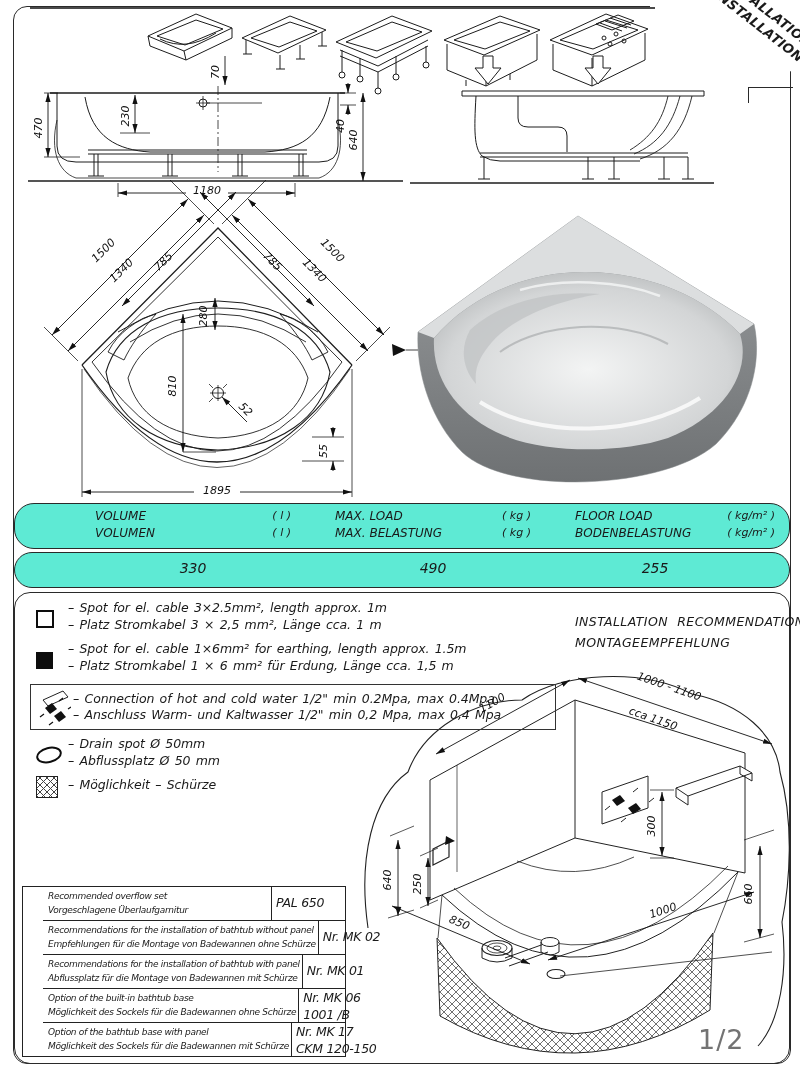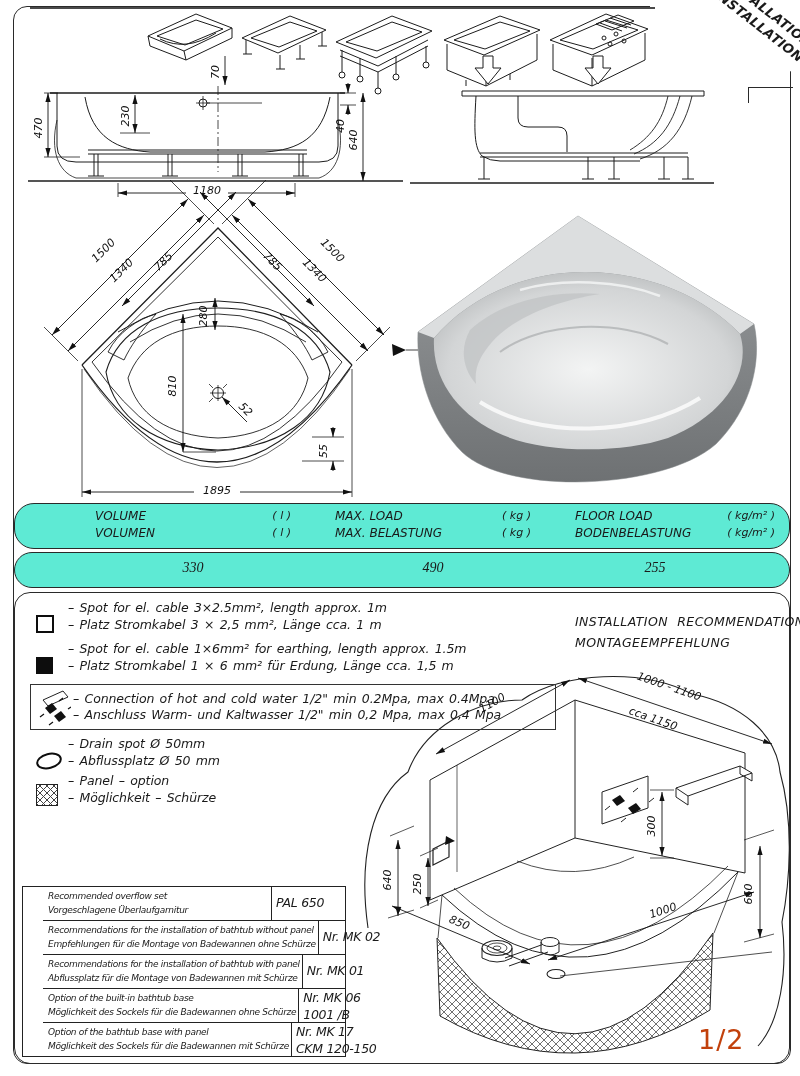--- a/index.html
+++ b/index.html
@@ -10,30 +10,30 @@
         border:1.6px solid #2a2a2a;border-radius:14px;}
   .border-gap{position:absolute;left:650px;top:3px;width:126px;height:12px;background:#fff;}
   .corner-mark{position:absolute;left:748px;top:87px;width:44px;height:15px;
         border-top:1.4px solid #2a2a2a;border-left:1.4px solid #2a2a2a;}
   .corner-banner{position:absolute;top:-16px;right:-34px;transform:rotate(38deg);
         background:#fff;padding:8px 12px;font-style:italic;font-weight:bold;font-size:13px;
         line-height:17px;letter-spacing:.4px;text-align:left;}
   
   .spec-box{position:absolute;left:14px;width:774px;border:1.5px solid #2a2a2a;border-radius:20px;background:#5eead4;}
   .spec-head{top:503px;height:44px;}
-  .spec-vals{top:552px;height:34px;font-family:Liberation Serif, serif;}
+  .spec-vals{top:552px;height:34px;}
   .spec-col{position:absolute;top:5px;display:flex;flex-direction:column;gap:3px;}
   .spec-line{display:flex;justify-content:space-between;font-style:italic;font-size:12px;white-space:nowrap;}
   .spec-unit{font-size:11px;}
   .spec-value{position:absolute;top:7px;width:60px;text-align:center;font-style:italic;font-size:14px;}
   
   .bottom-box{position:absolute;left:14px;top:592px;width:774px;height:470px;
         border:1.5px solid #2a2a2a;border-radius:16px;background:transparent;}
   .legend{position:absolute;left:30px;top:600px;width:454px;}
-  .lg-item{display:flex;align-items:flex-end;}
+  .lg-item{display:flex;align-items:center;}
   .lg-lines{flex:1;}
   .lg{font-style:italic;font-size:12.5px;line-height:16.5px;white-space:nowrap;letter-spacing:-.1px;word-spacing:1.5px;}
   .lg-icon-cell{width:38px;display:flex;justify-content:flex-start;padding-left:6px;box-sizing:border-box;}
   .sq-white{width:14px;height:14px;border:2.6px solid #0d0d0d;background:#fff;margin-top:5px;}
   .sq-black{width:17px;height:17px;background:#0d0d0d;margin-top:6px;}
   .lg-box{border:1.2px solid #333;margin-top:10px;padding:3px 4px 3px 0;display:flex;align-items:center;width:526px;box-sizing:border-box;}
   .ellipse-drain{width:22px;height:12px;border:2.2px solid #0d0d0d;border-radius:50%;transform:rotate(-14deg);margin-top:4px;background:#fff;}
   .hatch-sq{width:20px;height:20px;border:1px solid #222;margin-top:3px;background:
      repeating-linear-gradient(45deg,#444 0,#444 1px,transparent 1px,transparent 5px),
      repeating-linear-gradient(-45deg,#444 0,#444 1px,transparent 1px,transparent 5px),#fff;}
@@ -42,21 +42,21 @@
         line-height:21px;letter-spacing:.4px;word-spacing:5px;white-space:nowrap;}
   
   .opt-table{position:absolute;left:22px;top:886px;width:324px;border:1.4px solid #222;background:#fff;box-sizing:border-box;}
   .opt-row{display:flex;border-top:1.4px solid #222;margin-left:20px;}
   .opt-row:first-child{border-top:none;}
   .opt-desc{flex:1;padding:4px 2px 4px 5px;display:flex;flex-direction:column;justify-content:center;gap:3px;}
   .opt-en,.opt-de{font-style:italic;font-size:9px;letter-spacing:-.3px;white-space:nowrap;line-height:11px;}
   .opt-ref{width:74px;border-left:1.4px solid #222;display:flex;flex-direction:column;justify-content:center;
         padding-left:4px;box-sizing:border-box;gap:2px;}
   .opt-ref div{font-style:italic;font-size:12.5px;line-height:15px;white-space:nowrap;letter-spacing:-.3px;}
-  .page-num{position:absolute;left:698px;top:1024px;font-size:27px;color:#c2410c;letter-spacing:1px;}
+  .page-num{position:absolute;left:698px;top:1024px;font-size:27px;color:#737373;letter-spacing:1px;}
   svg{display:block;}
   .dtx{font-family:"DejaVu Sans",sans-serif;font-style:italic;font-size:11px;fill:#111;text-anchor:middle;}
 </style>
 </head>
 <body>
 
 <div class="page">
   <div class="page-border"></div>
   <div class="border-gap"></div>
 
@@ -378,21 +378,20 @@
       <div class="lg-lines">
         <div class="lg">– Drain spot Ø 50mm</div>
         <div class="lg">– Abflussplatz Ø 50 mm</div>
       </div>
     </div>
     <div class="lg-item mt4">
       <div class="lg-icon-cell">
           <div class="hatch-sq"></div>
         </div>
       <div class="lg-lines">
-        <div class="lg">– Panel – option</div>
         <div class="lg">– Möglichkeit – Schürze</div>
       </div>
     </div>
   </div>
 
   <div class="install-title">
     <div>INSTALLATION RECOMMENDATION</div>
     <div>MONTAGEEMPFEHLUNG</div>
   </div>
 

